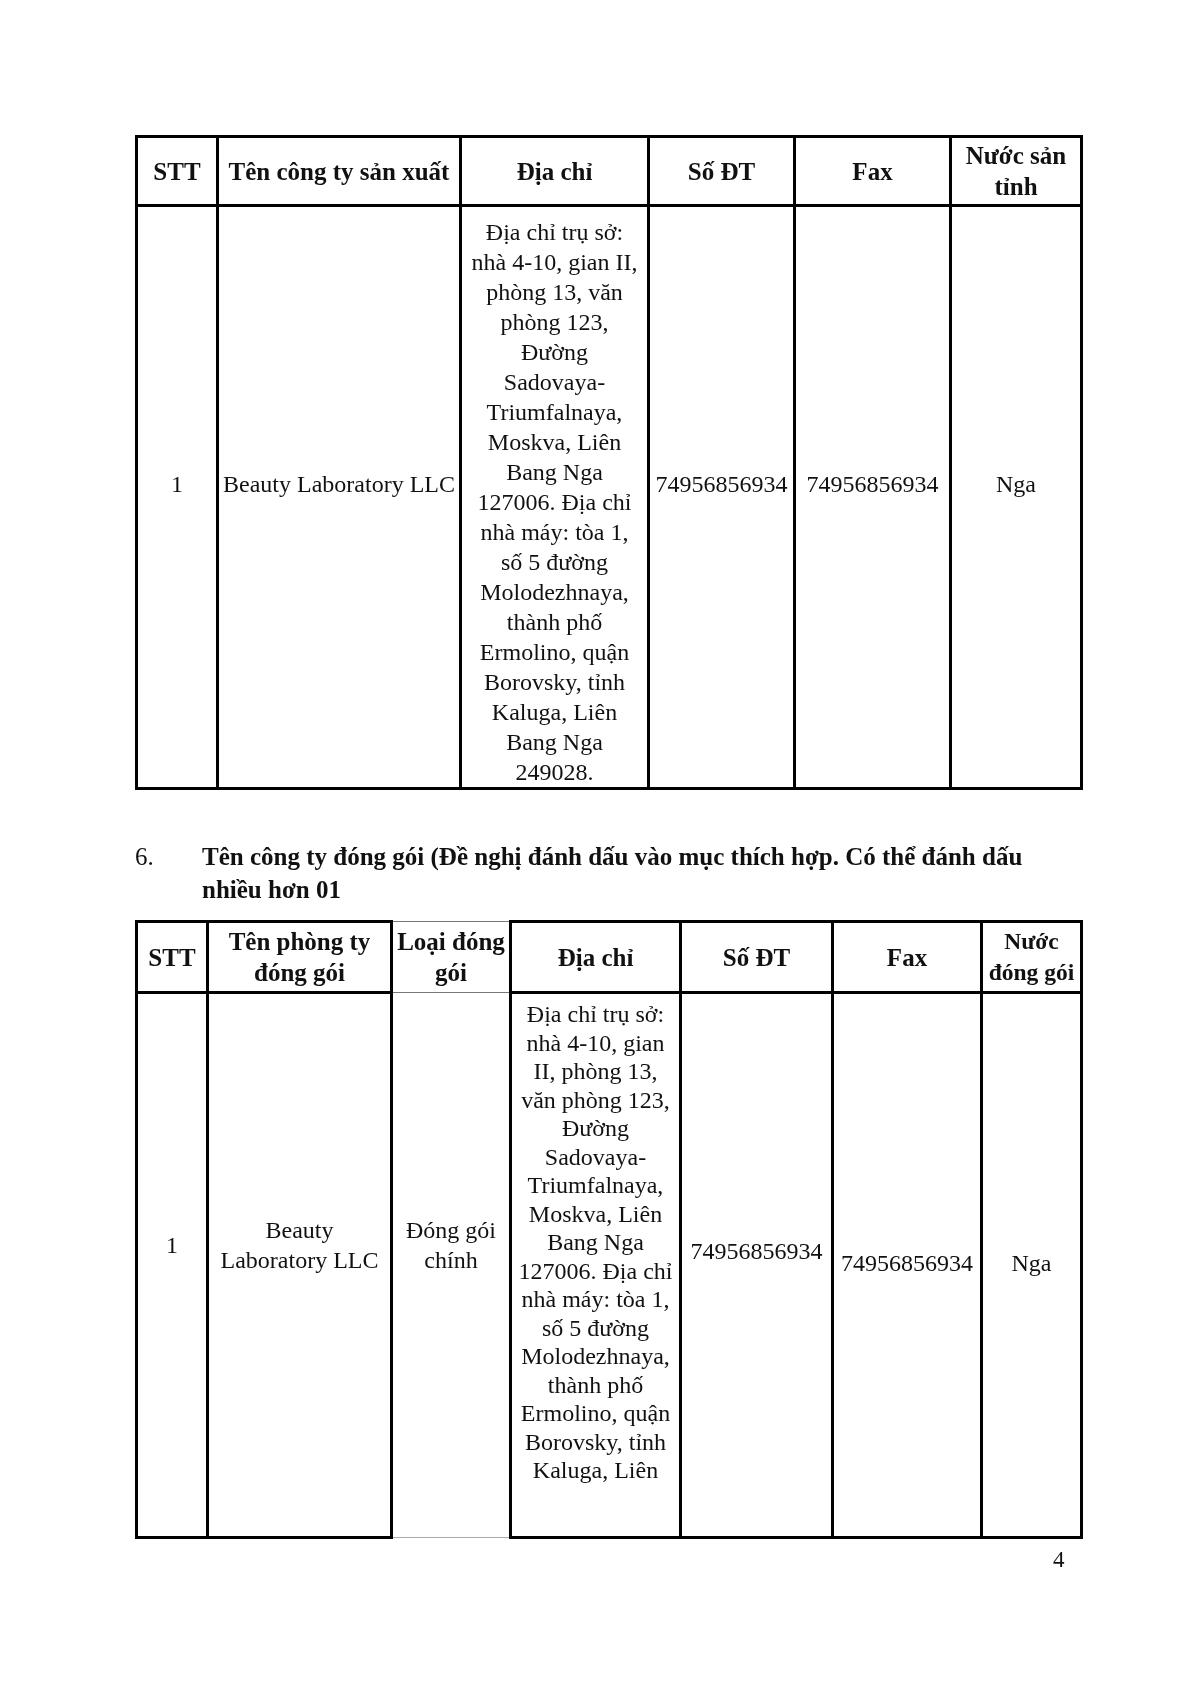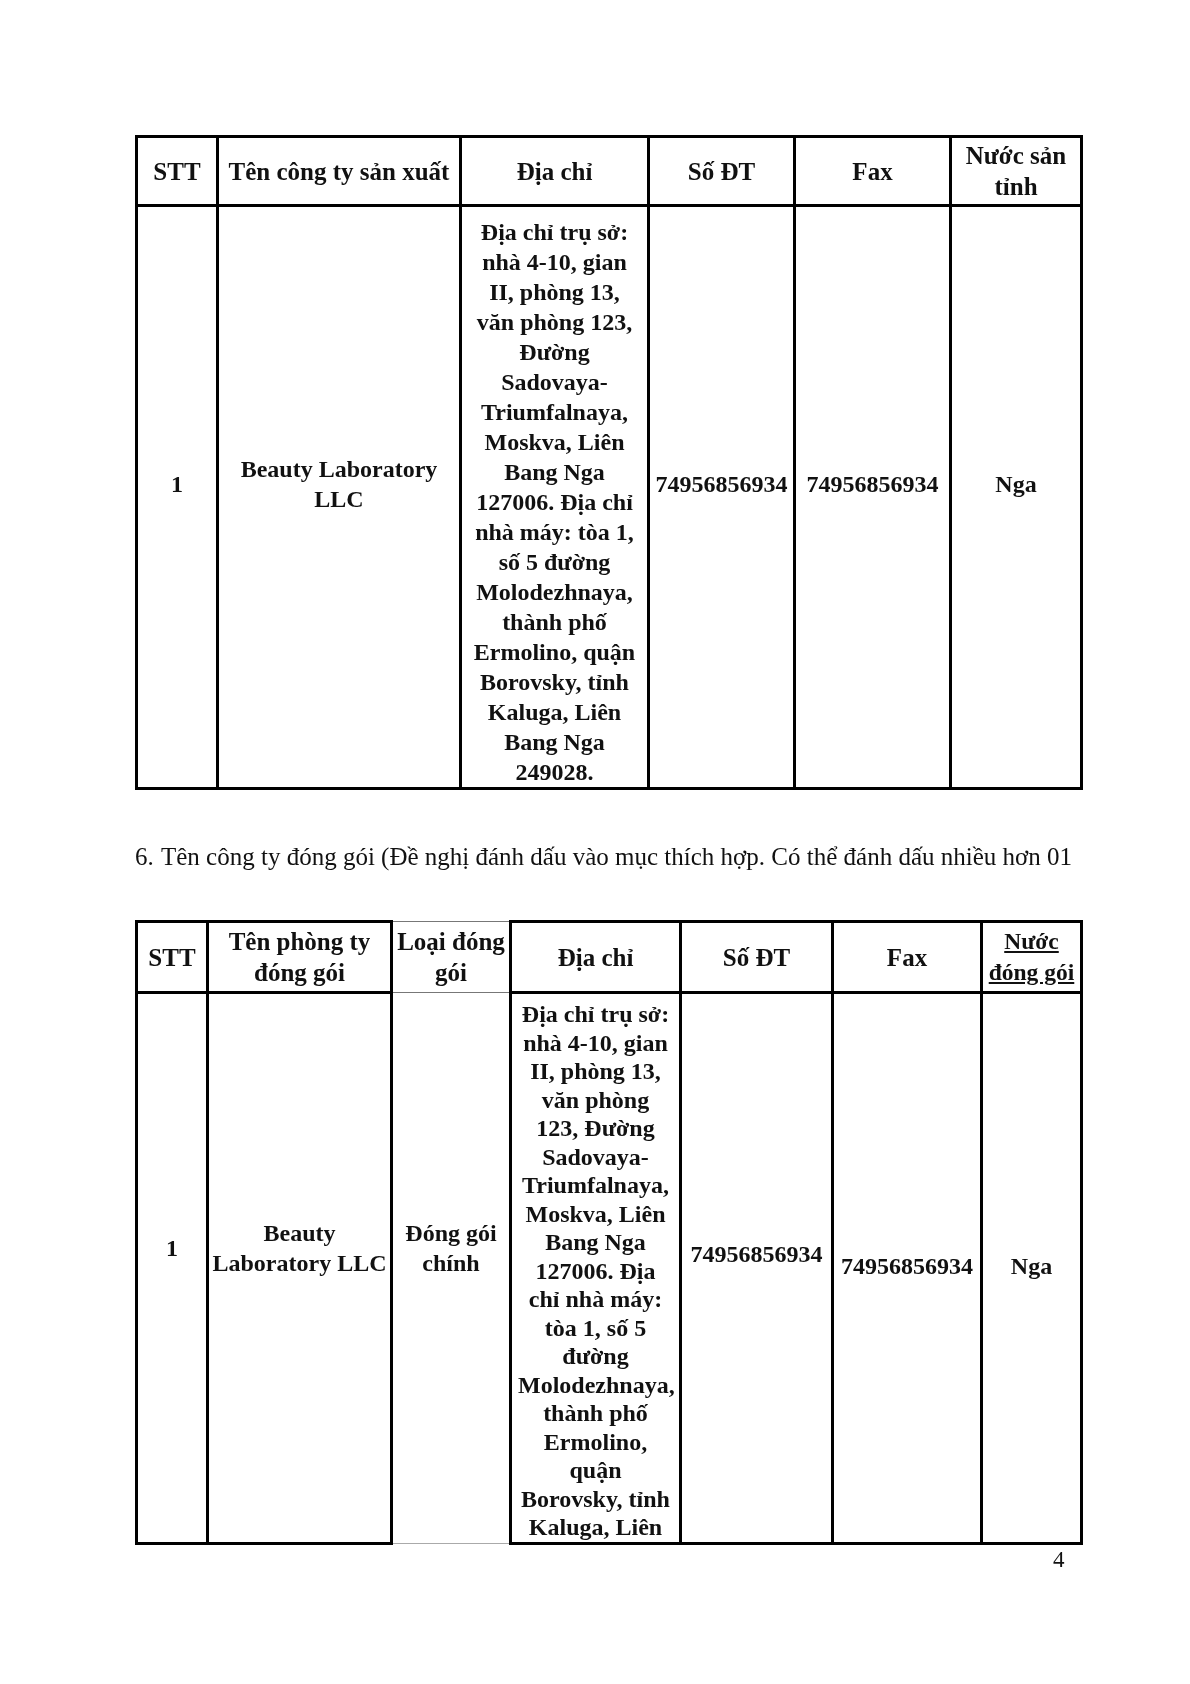--- a/index.html
+++ b/index.html
@@ -28,21 +28,20 @@
   th {
     font-weight: bold;
     font-size: 25px;
     line-height: 31px;
     padding: 2px 2px;
   }
   td {
     font-size: 24px;
     line-height: 30px;
     padding: 0 2px;
-    font-weight: bold;
   }
 
   #manufacturer-table { left: 135px; top: 135px; width: 945px; }
   #manufacturer-table th { height: 67px; }
   #manufacturer-table td { height: 579px; }
 
   #assembler-table { left: 135px; top: 920px; width: 945px; }
   #assembler-table th { height: 71px; }
   #assembler-table td { height: 545px; }
 
@@ -60,21 +59,20 @@
     border-bottom: 1px solid #777;
     margin-top: 12px;
   }
   #assembler-table td.thin-col {
     border-top: 1px solid #3b82f6;
     border-bottom: 1px solid #aaa;
   }
   #assembler-table th.tight {
     padding: 2px 0;
     font-size: 23.5px;
-    text-decoration: underline;
   }
 
   
   .lift-a { position: relative; top: -13px; display: block; }
   .lift-b { position: relative; top: -20px; display: block; }
   .lift-c { position: relative; top: -14px; display: block; }
   .lift-d { position: relative; top: -2px; display: block; }
 
   
   #section6 {
@@ -83,21 +81,21 @@
     top: 840px;
     width: 950px;
     font-size: 25px;
     line-height: 33px;
   }
   #section6 .num {
     position: absolute;
     left: 0;
     top: 0;
   }
-  #section6 .body { margin-left: 26px; }
+  #section6 .body { margin-left: 67px; font-weight: bold; }
 
   
   #page-number {
     position: absolute;
     left: 1053px;
     top: 1547px;
     font-size: 23px;
   }
 </style>
 </head>

